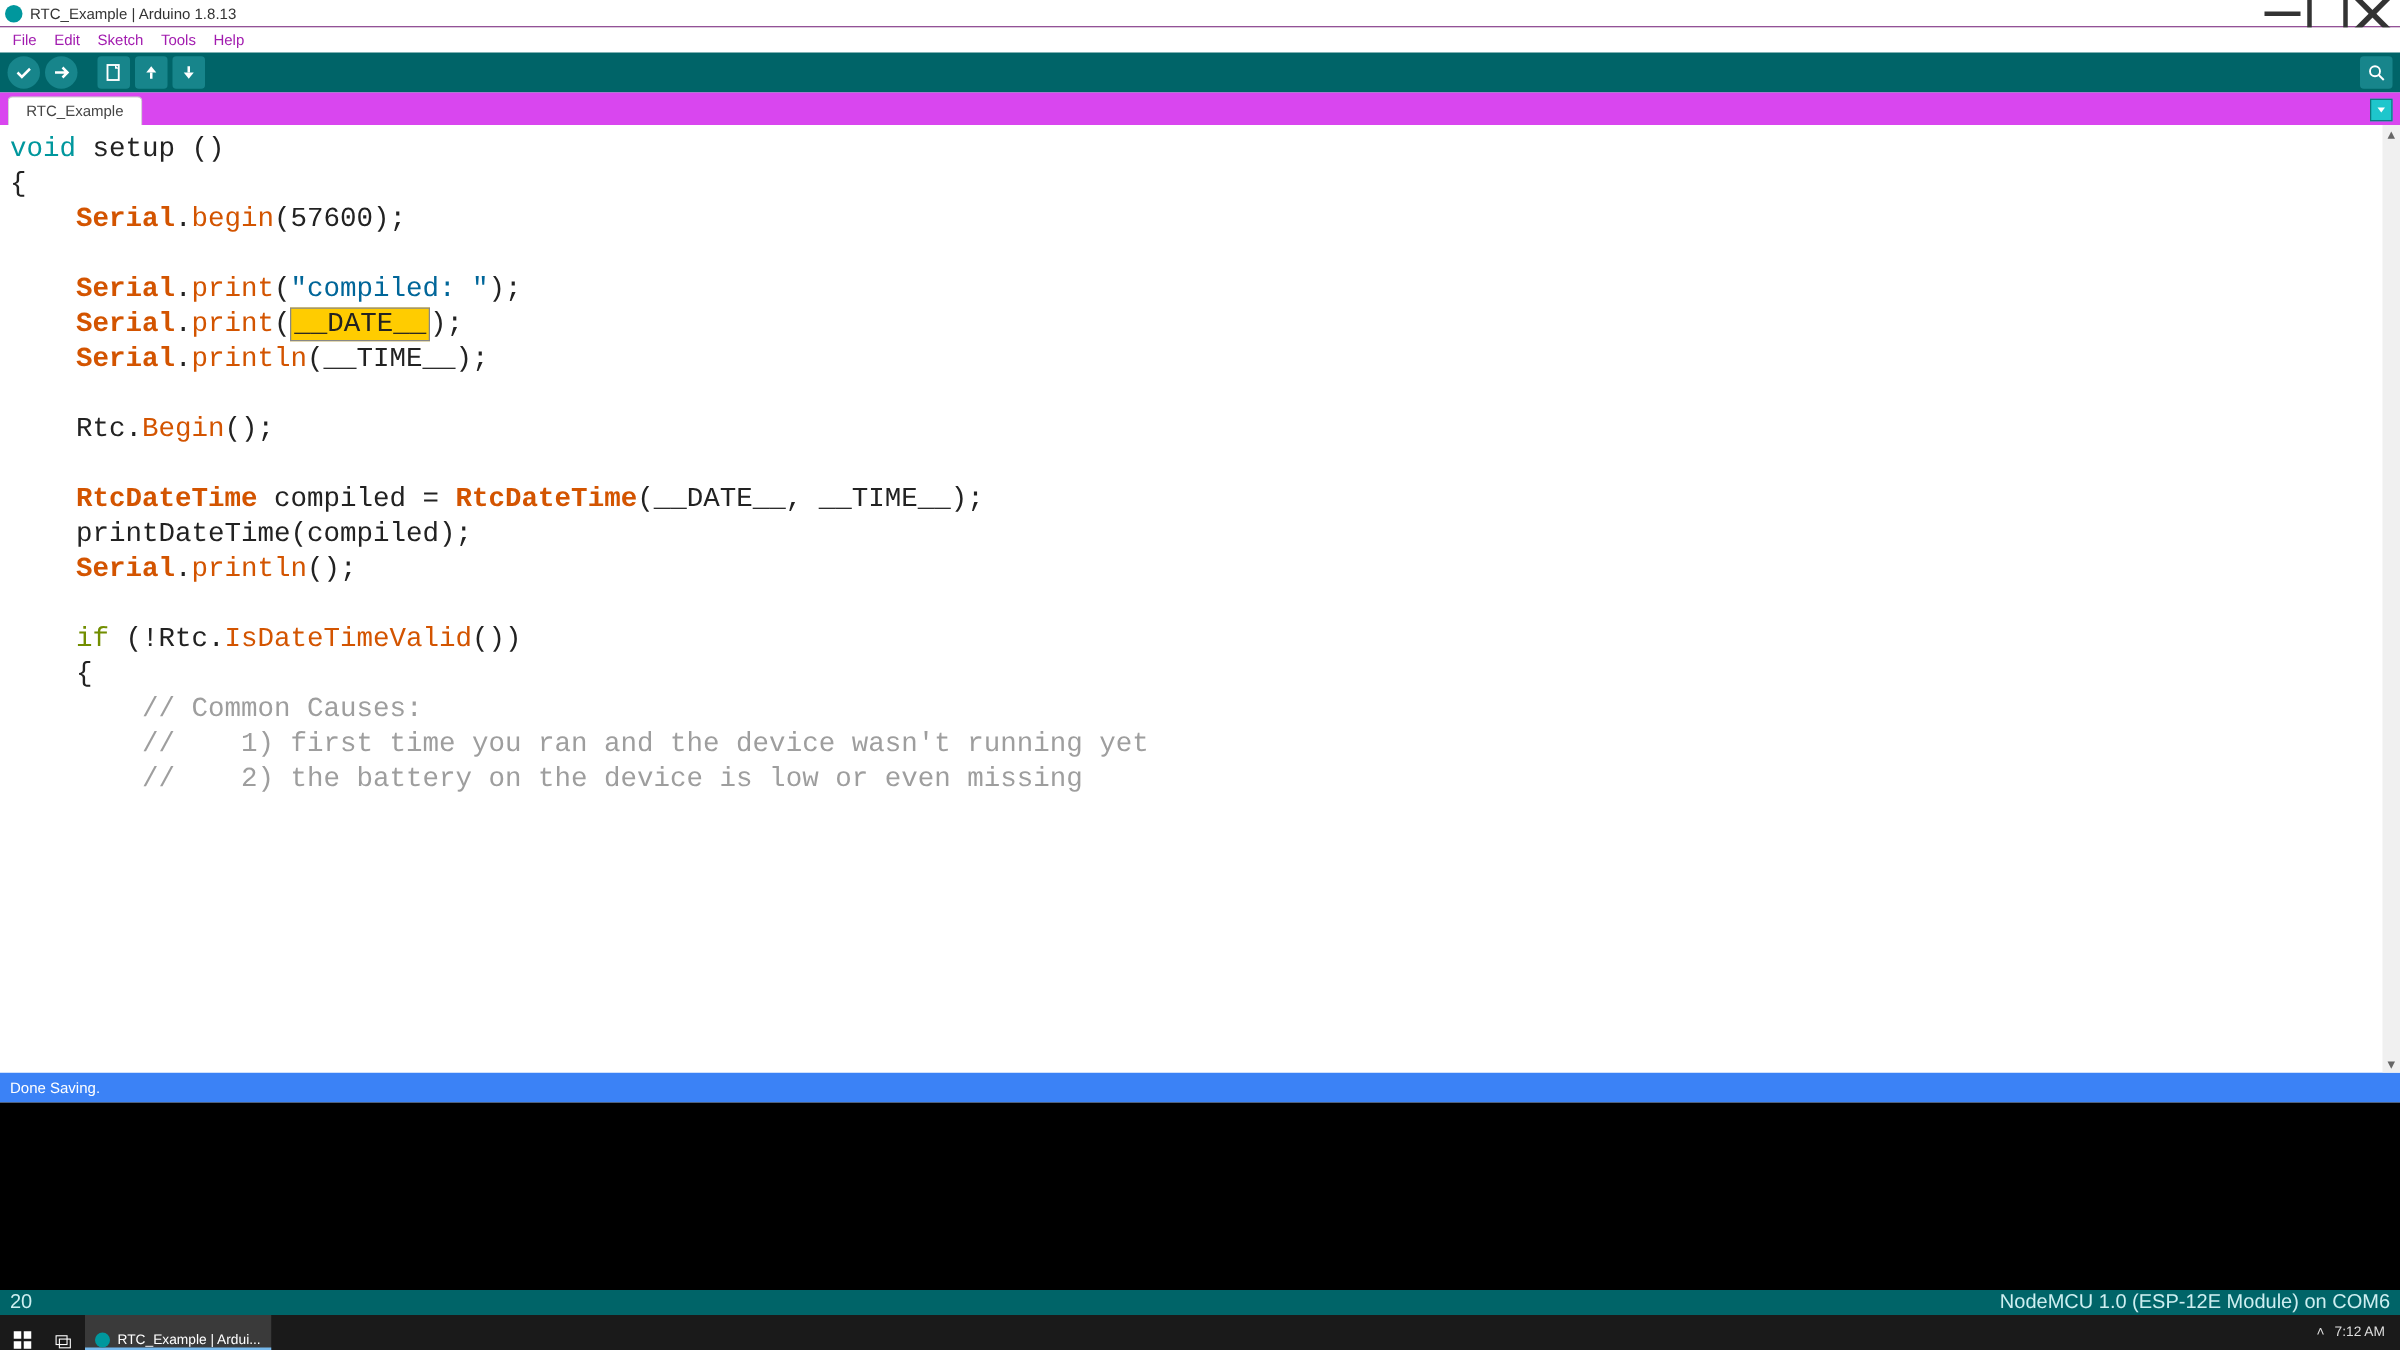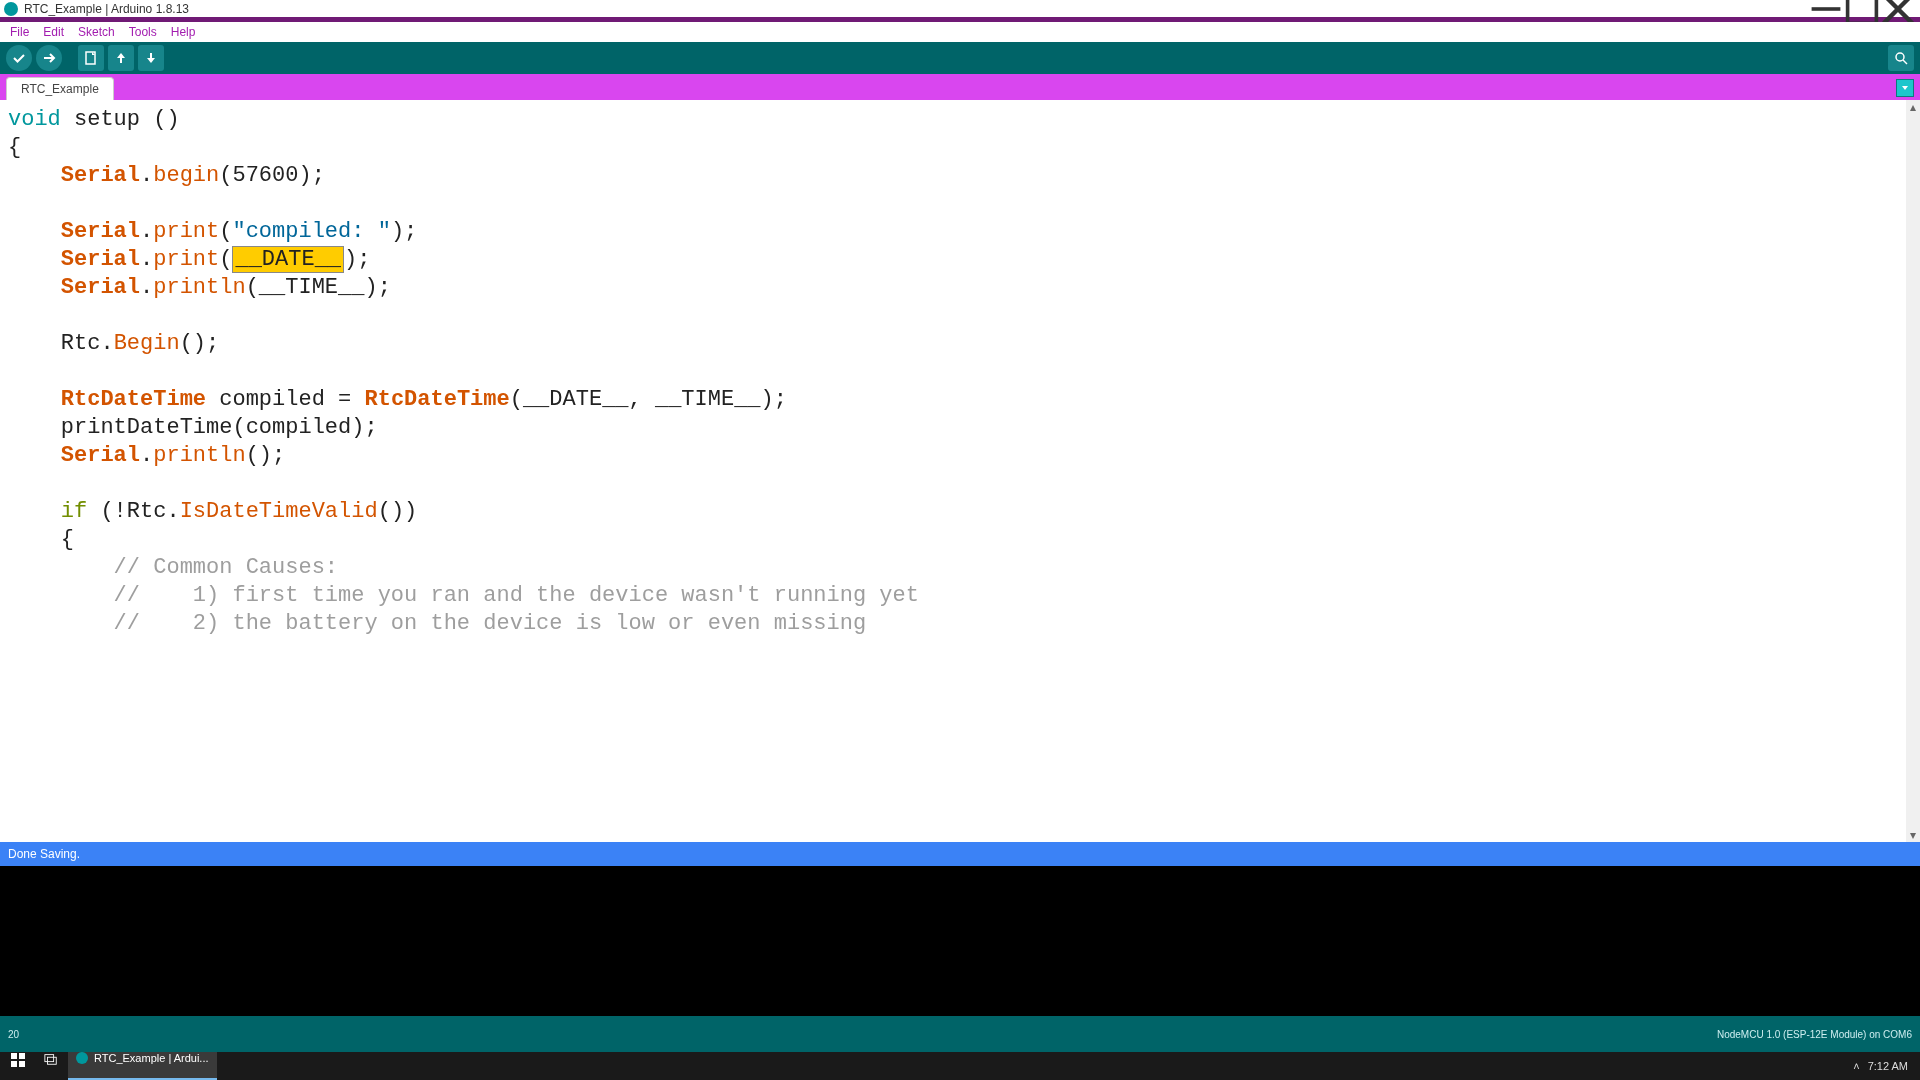--- a/index.html
+++ b/index.html
@@ -13,21 +13,21 @@
     display: flex;
     flex-direction: column;
   }
   
   .titlebar {
     height: 22px;
     background: #fff;
     display: flex;
     align-items: center;
     padding: 0 4px;
-    border-bottom: 5px solid #701a75;
+    border-bottom: 1px solid #701a75;
   }
   .titlebar .app-icon {
     width: 14px; height: 14px;
     background: #00979d;
     border-radius: 50%;
     margin-right: 6px;
   }
   .titlebar .title { flex: 0 0 auto; color: #333; }
   .titlebar .spacer { flex: 1; }
   .titlebar .win-btn {
@@ -145,45 +145,45 @@
   
   .console {
     height: 150px;
     background: #000;
     color: #fff;
     font-family: Consolas, monospace;
     padding: 4px 8px;
   }
   
   .bottomstatus {
-    height: 36px;
+    height: 20px;
     background: #006468;
     color: #cdeef0;
     display: flex;
     align-items: center;
     padding: 0 8px;
-    font-size: 10px;
+    font-size: 16px;
   }
   .bottomstatus .spacer { flex: 1; }
   
   .taskbar {
     height: 28px;
     background: #1a1a1a;
     display: flex;
     align-items: center;
     padding: 0 2px;
     gap: 2px;
     color: #fff;
     font-size: 11px;
   }
   .taskbar .tb-item {
     height: 28px;
     padding: 0 8px;
     display: flex;
-    align-items: flex-start;
+    align-items: flex-end;
     gap: 6px;
   }
   .taskbar .tb-item.active {
     background: #3a3a3a;
     border-bottom: 2px solid #76b9ed;
   }
   .taskbar .spacer { flex:1; }
   .taskbar .tray {
     display: flex; align-items: center; gap: 8px;
     padding: 0 10px;

